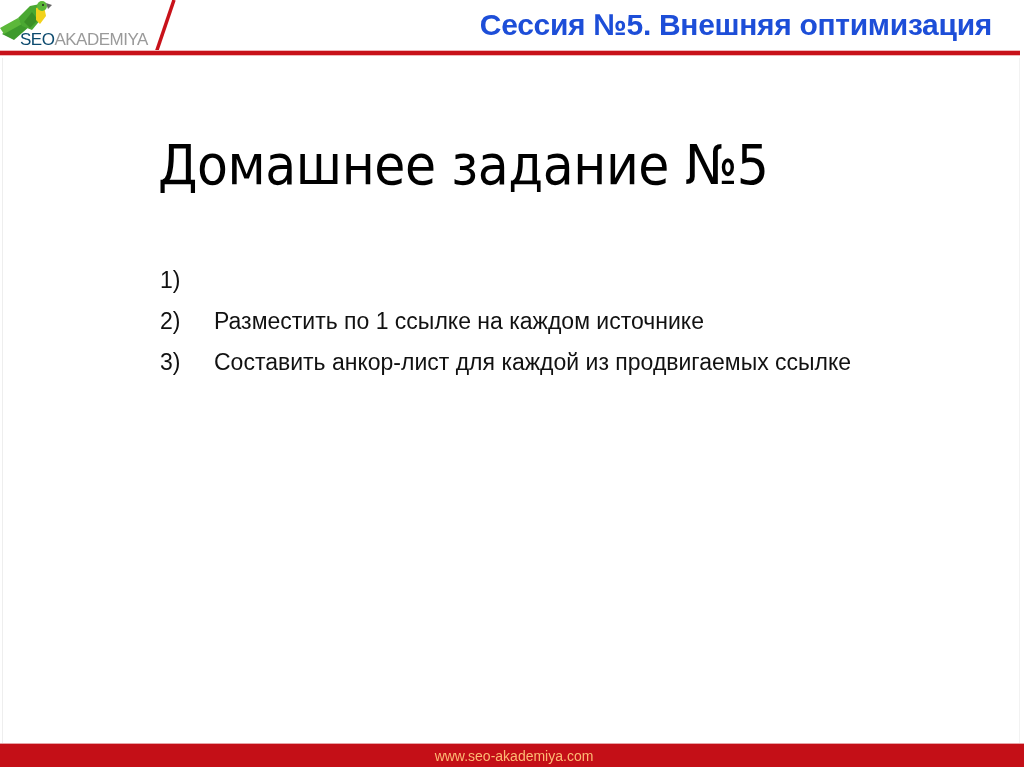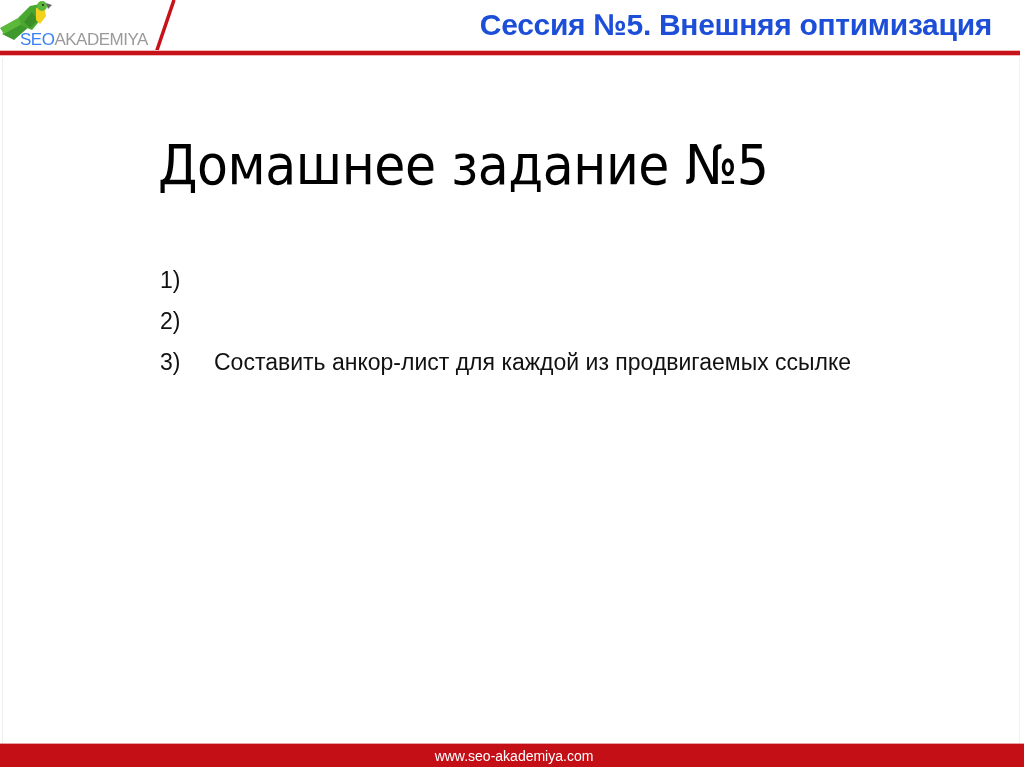--- a/index.html
+++ b/index.html
@@ -48,21 +48,21 @@
       width: 150px; height: 52px;
     }
     .logo-text {
       position: absolute;
       left: 20px; top: 30px;
       font-size: 17px;
       letter-spacing: -0.5px;
       white-space: nowrap;
       font-family: "Liberation Sans", sans-serif;
     }
-    .logo-text .seo { color: #3b82f6; }
+    .logo-text .seo { color: #0c4a6e; }
     .logo-text .akad { color: #9a9a9a; }
     .header-title {
       position: absolute;
       right: 32px; top: 8px;
       font-size: 30px;
       font-weight: bold;
       color: #1d4ed8;
       white-space: nowrap;
       letter-spacing: -0.3px;
     }
@@ -105,21 +105,21 @@
     .footer {
       position: absolute;
       left: 0; top: 743px;
       width: 1024px; height: 24px;
       background: #c40f17;
       border-top: 1px solid #e7a3a6;
       text-align: center;
     }
     .footer-url {
       display: inline-block;
-      color: #ffffff;
+      color: #fdba74;
       font-size: 14px;
       line-height: 24px;
       padding-left: 4px;
     }
   </style>
 </head>
 <body>
 
 <div class="slide">
 
@@ -156,20 +156,21 @@
   <div class="header-title">Сессия №5. Внешняя оптимизация</div>
 
   <div class="main-title">Домашнее задание №5</div>
 
   <ol class="task-list">
     <li class="task-item">
       <span class="task-num">1)</span>
     </li>
     <li class="task-item">
       <span class="task-num">2)</span>
+      <span class="task-text">Разместить по 1 ссылке на каждом источнике</span>
     </li>
     <li class="task-item">
       <span class="task-num">3)</span>
       <span class="task-text">Составить анкор-лист для каждой из продвигаемых ссылке</span>
     </li>
   </ol>
 
   <div class="footer">
     <span class="footer-url">www.seo-akademiya.com</span>
   </div>

